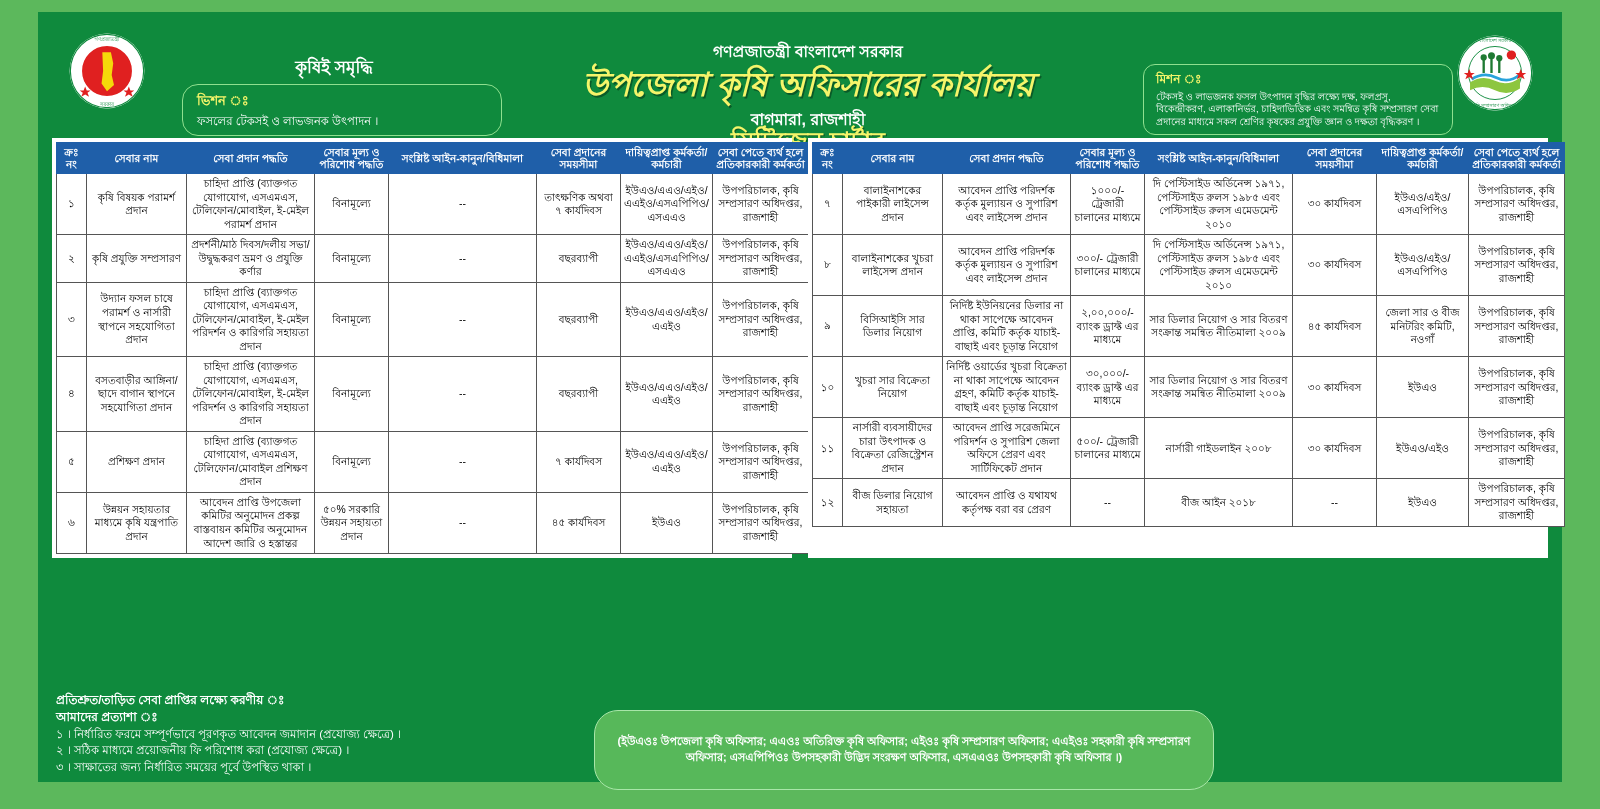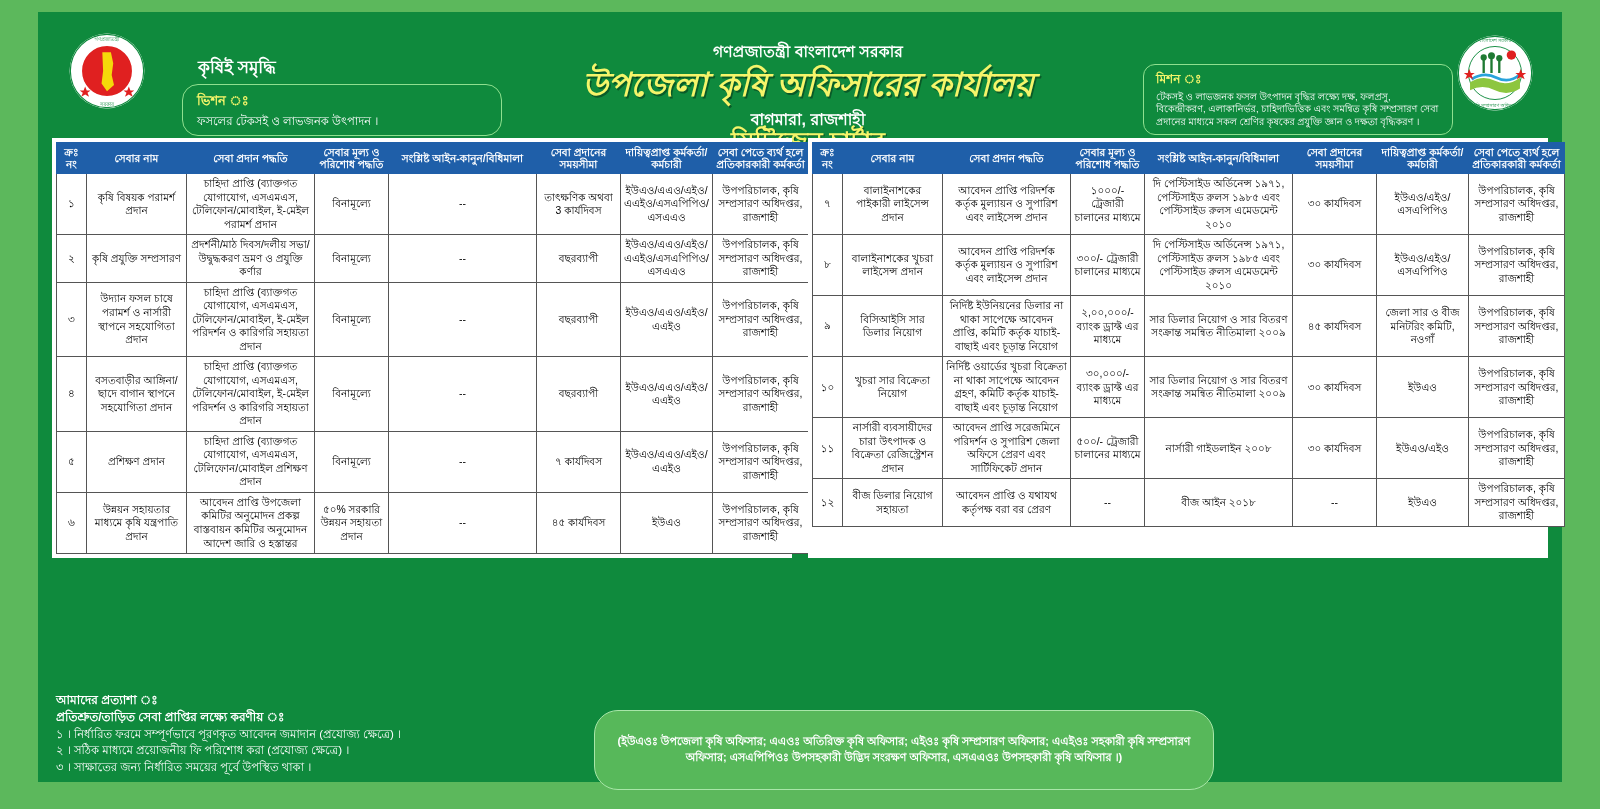--- a/index.html
+++ b/index.html
@@ -18,21 +18,21 @@
   }
   
   .header{position:relative;height:138px;}
   .emblem-left{
     position:absolute;left:30px;top:20px;width:78px;height:78px;
   }
   .emblem-right{
     position:absolute;right:28px;top:22px;width:78px;height:78px;
   }
   .krishi-slogan{
-    position:absolute;left:160px;top:42px;width:240px;text-align:left;
+    position:absolute;left:176px;top:42px;width:240px;text-align:center;
     color:#ffffff;font-size:17px;font-weight:bold;
   }
   .vision-box{
     position:absolute;left:144px;top:72px;width:320px;
     border:1.6px solid #8fe08f;border-radius:16px;
     padding:6px 12px 7px 14px;box-sizing:border-box;
   }
   .vision-title{color:#f5f56a;font-size:13px;font-weight:bold;margin-bottom:2px;}
   .vision-text{color:#ffffff;font-size:11.5px;line-height:1.25;}
   .title-block{
@@ -191,21 +191,21 @@
               <th>সেবা পেতে ব্যর্থ হলে প্রতিকারকারী কর্মকর্তা</th>
             </tr>
           </thead>
           <tbody id="left-body">
               <tr>
                 <td class="idx">১</td>
                 <td>কৃষি বিষয়ক পরামর্শ প্রদান</td>
                 <td>চাহিদা প্রাপ্তি (ব্যাক্তগত যোগাযোগ, এসএমএস, টেলিফোন/মোবাইল, ই-মেইল পরামর্শ প্রদান</td>
                 <td>বিনামূল্যে</td>
                 <td>--</td>
-                <td>তাৎক্ষণিক অথবা 3 কার্যদিবস</td>
+                <td>তাৎক্ষণিক অথবা ৭ কার্যদিবস</td>
                 <td>ইউএও/এএও/এইও/ এএইও/এসএপিপিও/ এসএএও</td>
                 <td>উপপরিচালক, কৃষি সম্প্রসারণ অধিদপ্তর, রাজশাহী</td>
               </tr>
               <tr>
                 <td class="idx">২</td>
                 <td>কৃষি প্রযুক্তি সম্প্রসারণ</td>
                 <td>প্রদর্শনী/মাঠ দিবস/দলীয় সভা/উদ্বুদ্ধকরণ ভ্রমণ ও প্রযুক্তি কর্ণার</td>
                 <td>বিনামূল্যে</td>
                 <td>--</td>
                 <td>বছরব্যাপী</td>
@@ -342,22 +342,22 @@
                 <td>উপপরিচালক, কৃষি সম্প্রসারণ অধিদপ্তর, রাজশাহী</td>
               </tr>
             </tbody>
         </table>
       </div>
 
     </div>
 
     <div class="footer">
       <div class="expect">
+        <div><b>প্রতিশ্রুত/তাড়িত সেবা প্রাপ্তির লক্ষ্যে করণীয় ঃ</b></div>
         <div><b>আমাদের প্রত্যাশা ঃ</b></div>
-        <div><b>প্রতিশ্রুত/তাড়িত সেবা প্রাপ্তির লক্ষ্যে করণীয় ঃ</b></div>
         <div>১ । নির্ধারিত ফরমে সম্পূর্ণভাবে পূরণকৃত আবেদন জমাদান (প্রযোজ্য ক্ষেত্রে) ।</div>
         <div>২ । সঠিক মাধ্যমে প্রয়োজনীয় ফি পরিশোধ করা (প্রযোজ্য ক্ষেত্রে) ।</div>
         <div>৩ । সাক্ষাতের জন্য নির্ধারিত সময়ের পূর্বে উপস্থিত থাকা ।</div>
       </div>
       <div class="abbr-box">(ইউএওঃ উপজেলা কৃষি অফিসার; এএওঃ অতিরিক্ত কৃষি অফিসার; এইওঃ কৃষি সম্প্রসারণ অফিসার; এএইওঃ সহকারী কৃষি সম্প্রসারণ অফিসার; এসএপিপিওঃ উপসহকারী উদ্ভিদ সংরক্ষণ অফিসার, এসএএওঃ উপসহকারী কৃষি অফিসার ।)</div>
     </div>
 
   </div>
 </div>
 

